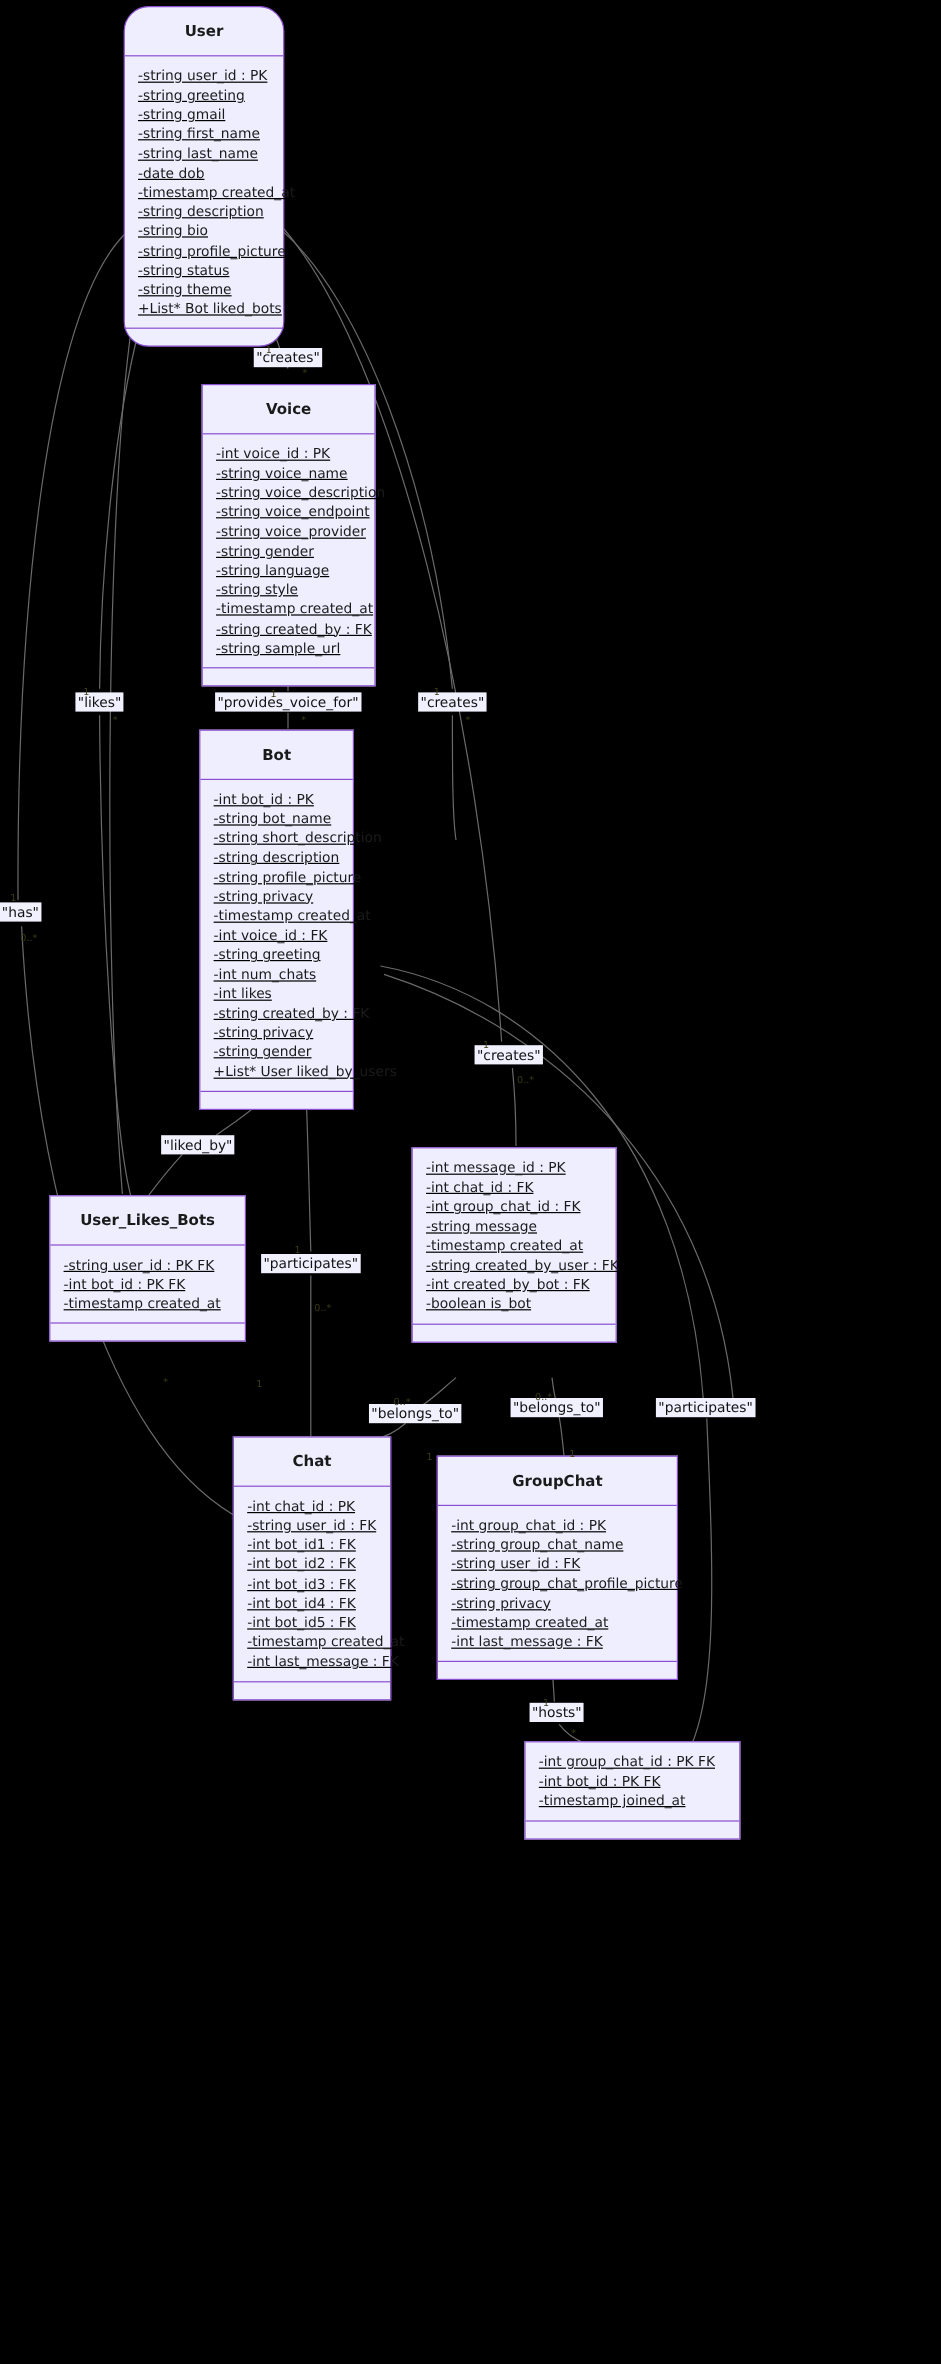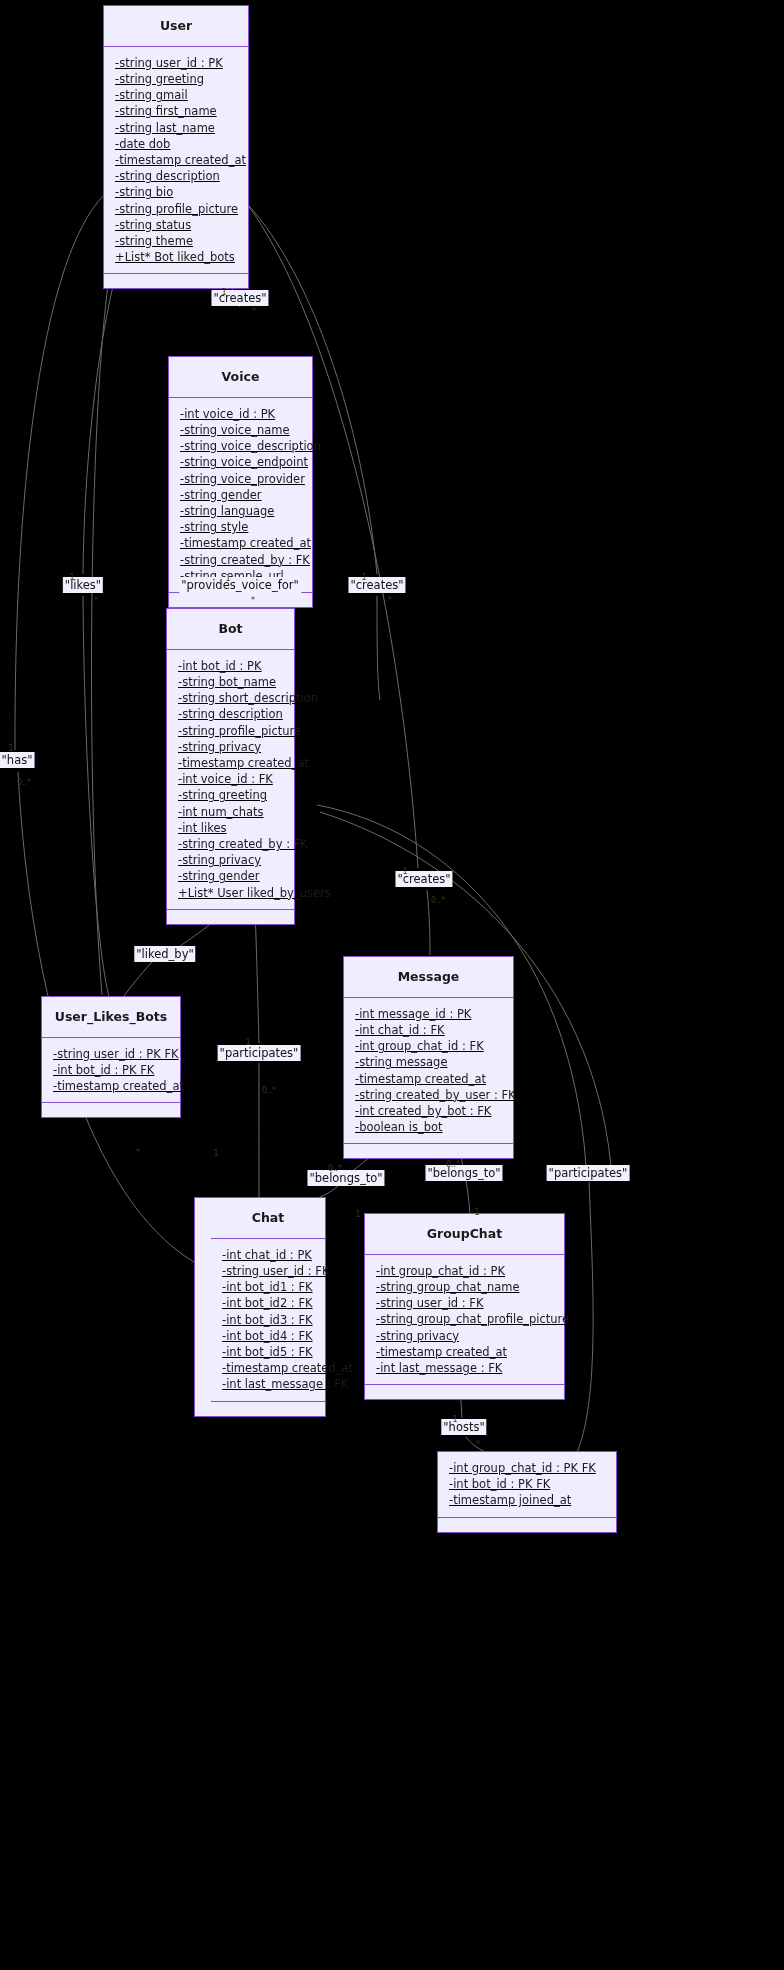--- a/index.html
+++ b/index.html
@@ -113,41 +113,41 @@
 
       <path d="M320,812 C470,860 600,990 612,1180"></path>
 
       <path d="M460,1387 L462,1418"></path>
       <path d="M466,1437 C472,1445 480,1450 488,1453"></path>
 
       <path d="M110,270 C88,420 86,800 102,995"></path>
     </g>
   </svg>
 
-  <div class="uml-class" style="left:103px;top:5px;width:146px;">
+  <div class="uml-class" style="left:103px;top:5px;width:134px;border-radius:21px;">
     <div class="uml-title">User</div>
     <div class="uml-attrs">
       <div class="uml-attr">-string user_id : PK</div>
       <div class="uml-attr">-string greeting</div>
       <div class="uml-attr">-string gmail</div>
       <div class="uml-attr">-string first_name</div>
       <div class="uml-attr">-string last_name</div>
       <div class="uml-attr">-date dob</div>
       <div class="uml-attr">-timestamp created_at</div>
       <div class="uml-attr">-string description</div>
       <div class="uml-attr">-string bio</div>
       <div class="uml-attr">-string profile_picture</div>
       <div class="uml-attr">-string status</div>
       <div class="uml-attr">-string theme</div>
       <div class="uml-attr">+List* Bot liked_bots</div>
     </div>
     <div class="uml-methods"></div>
   </div>
 
-  <div class="uml-class" style="left:168px;top:320px;width:145px;margin-top:36px;">
+  <div class="uml-class" style="left:168px;top:320px;width:145px;">
     <div class="uml-title">Voice</div>
     <div class="uml-attrs">
       <div class="uml-attr">-int voice_id : PK</div>
       <div class="uml-attr">-string voice_name</div>
       <div class="uml-attr">-string voice_description</div>
       <div class="uml-attr">-string voice_endpoint</div>
       <div class="uml-attr">-string voice_provider</div>
       <div class="uml-attr">-string gender</div>
       <div class="uml-attr">-string language</div>
       <div class="uml-attr">-string style</div>
@@ -173,46 +173,45 @@
       <div class="uml-attr">-int num_chats</div>
       <div class="uml-attr">-int likes</div>
       <div class="uml-attr">-string created_by : FK</div>
       <div class="uml-attr">-string privacy</div>
       <div class="uml-attr">-string gender</div>
       <div class="uml-attr">+List* User liked_by_users</div>
     </div>
     <div class="uml-methods"></div>
   </div>
 
-  <div class="uml-class" style="left:41px;top:996px;width:140px;">
+  <div class="uml-class" style="left:41px;top:996px;width:164px;">
     <div class="uml-title">User_Likes_Bots</div>
     <div class="uml-attrs">
       <div class="uml-attr">-string user_id : PK FK</div>
       <div class="uml-attr">-int bot_id : PK FK</div>
       <div class="uml-attr">-timestamp created_at</div>
     </div>
     <div class="uml-methods"></div>
   </div>
 
   <div class="uml-class" style="left:343px;top:956px;width:171px;">
-    <div class="uml-title">Message</div>
     <div class="uml-attrs">
       <div class="uml-attr">-int message_id : PK</div>
       <div class="uml-attr">-int chat_id : FK</div>
       <div class="uml-attr">-int group_chat_id : FK</div>
       <div class="uml-attr">-string message</div>
       <div class="uml-attr">-timestamp created_at</div>
       <div class="uml-attr">-string created_by_user : FK</div>
       <div class="uml-attr">-int created_by_bot : FK</div>
       <div class="uml-attr">-boolean is_bot</div>
     </div>
     <div class="uml-methods"></div>
   </div>
 
-  <div class="uml-class" style="left:194px;top:1197px;width:132px;padding-left:16px;">
+  <div class="uml-class" style="left:194px;top:1197px;width:132px;">
     <div class="uml-title">Chat</div>
     <div class="uml-attrs">
       <div class="uml-attr">-int chat_id : PK</div>
       <div class="uml-attr">-string user_id : FK</div>
       <div class="uml-attr">-int bot_id1 : FK</div>
       <div class="uml-attr">-int bot_id2 : FK</div>
       <div class="uml-attr">-int bot_id3 : FK</div>
       <div class="uml-attr">-int bot_id4 : FK</div>
       <div class="uml-attr">-int bot_id5 : FK</div>
       <div class="uml-attr">-timestamp created_at</div>

